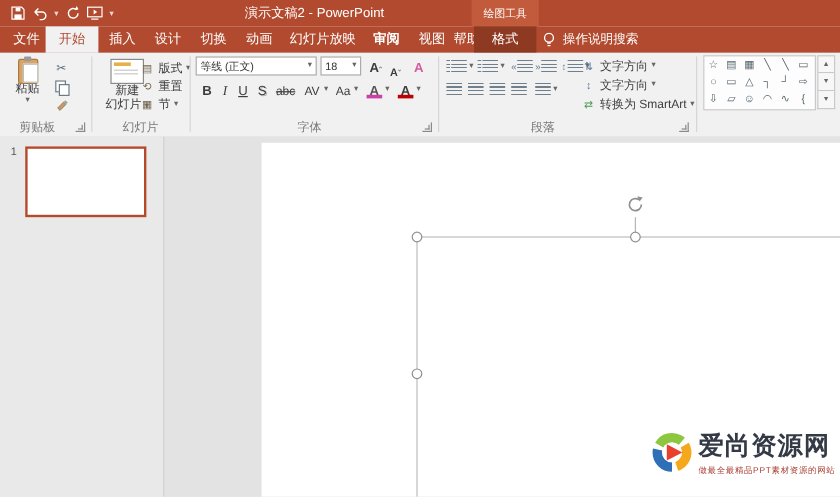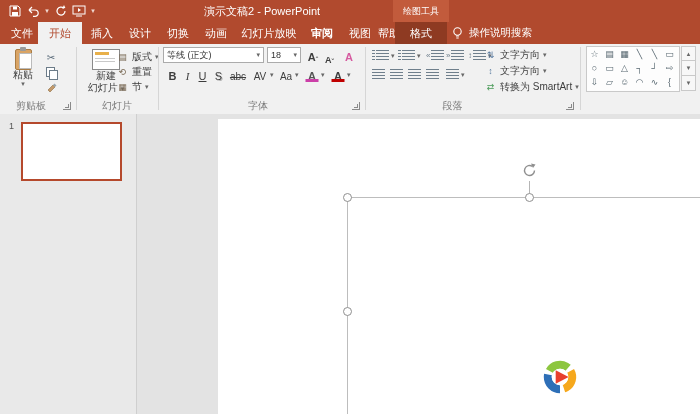--- a/index.html
+++ b/index.html
@@ -362,15 +362,19 @@
   <span class="handle h-ml"></span>
 
   <div class="watermark">
     <svg width="36" height="36" viewBox="0 0 50 50">
       <circle cx="25" cy="25" r="17" fill="none" stroke="#8dc63f" stroke-width="11" stroke-dasharray="30 76.8" transform="rotate(-150 25 25)"></circle>
       <circle cx="25" cy="25" r="17" fill="none" stroke="#f6a81c" stroke-width="11" stroke-dasharray="30 76.8" transform="rotate(-30 25 25)"></circle>
       <circle cx="25" cy="25" r="17" fill="none" stroke="#2e6fb7" stroke-width="11" stroke-dasharray="30 76.8" transform="rotate(90 25 25)"></circle>
       <circle cx="25" cy="25" r="11.5" fill="#fff"></circle>
       <path d="M19 15.5 L37 25 L19 34.5 z" fill="#e8402d"></path>
     </svg>
+    <div class="wm-text">
+      <div class="wm-title">爱尚资源网</div>
+      <div class="wm-sub">做最全最精品PPT素材资源的网站</div>
+    </div>
   </div>
 
 </div>
 
 </body></html>

